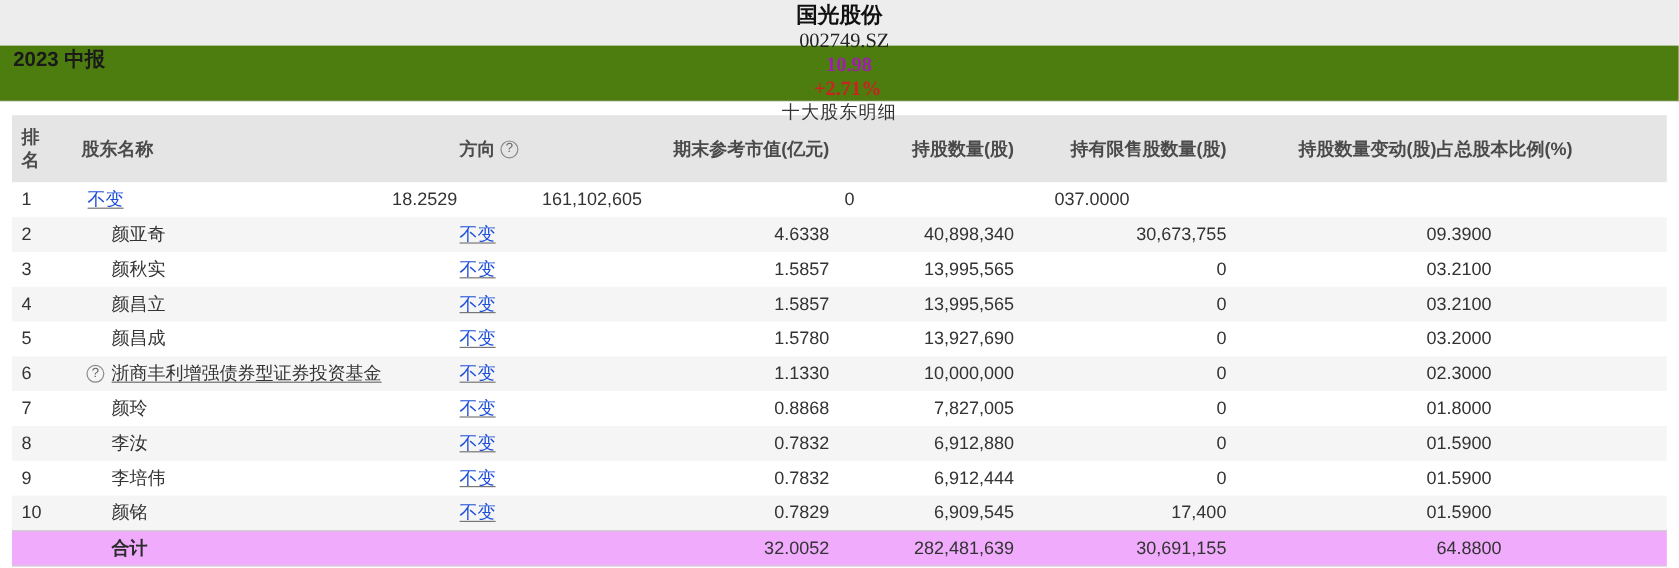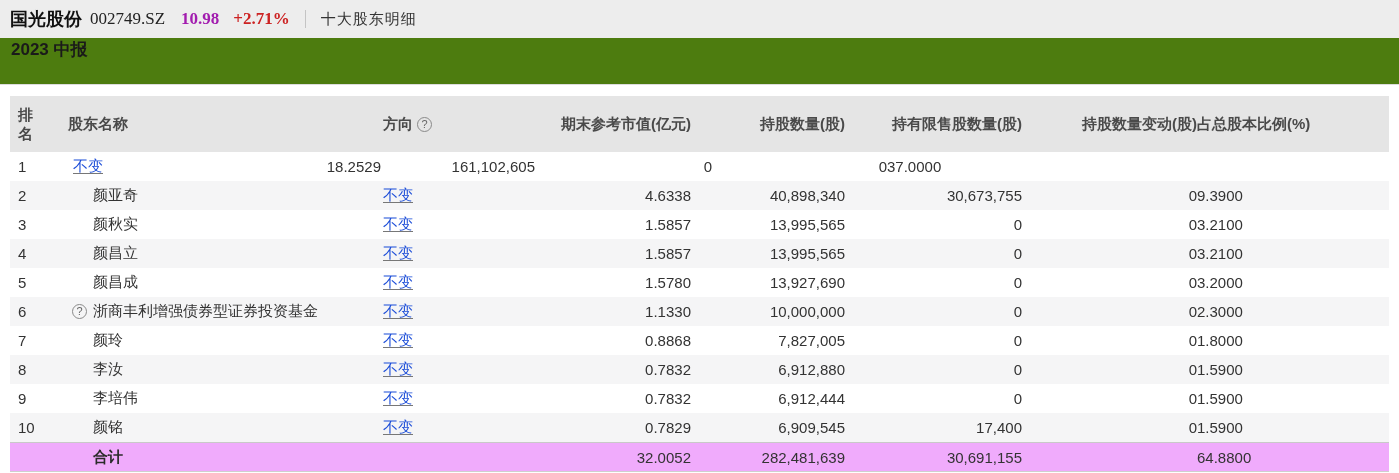--- a/index.html
+++ b/index.html
@@ -1,20 +1,20 @@
 <!DOCTYPE html>
 <html><head>
 <meta charset="utf-8">
 <style>
   * { margin:0; padding:0; box-sizing:border-box; }
   html,body { width:1399px; height:473px; background:#fff; overflow:hidden;
               font-family:"Liberation Sans", sans-serif; }
 
   
-  .topbar { height:38px; background:#ededed; display:flex; align-items:center; padding:0 10px; }
+  .topbar { height:38px; background:#ededed; display:flex; align-items:center; padding:0 10px;flex-direction:column; }
   .stock-name { font-size:18px; font-weight:700; color:#111; }
   .stock-code { font-family:"Liberation Serif", serif; font-size:17px; color:#222; margin-left:8px;text-align:right; }
   .price { font-family:"Liberation Serif", serif; font-size:17px; font-weight:700; margin-left:16px; }
   .pct   { font-family:"Liberation Serif", serif; font-size:17px; font-weight:700; margin-left:14px; }
   .vdiv { width:1px; height:18px; background:#c4c4c4; margin:0 15px; }
   .page-title { font-size:15px; color:#333; letter-spacing:1px; }
 
   
   .report-bar { height:47px; background:#4d7c0f; display:flex; 
                 padding:0 11px; border-bottom:1px solid #dcdcdc; }
@@ -42,21 +42,21 @@
   .thead .c-name { padding-left:2px; }
   .thead .c-dir  { display:flex; align-items:center; }
 
   .help-icon { display:inline-flex; width:15px; height:15px; border:1px solid #8a8a8a;
                border-radius:50%; font-size:11px; font-weight:400; color:#666;
                align-items:center; justify-content:center; line-height:1; }
   .thead .help-icon { margin-left:4px; }
 
   .icon-slot { width:21px; margin-left:6px; display:inline-flex; align-items:center; }
   .name-text {}
-  .linked { text-underline-offset:2px; text-decoration-color:#6e6e6e; }
+  .linked { text-decoration:underline; text-underline-offset:2px; text-decoration-color:#6e6e6e; }
   .dir-link { color:#1d4ed8; text-decoration:underline; text-underline-offset:2px;
               text-decoration-color:#777; }
   .total-label { margin-left:27px; font-weight:700; color:#2b2b2b; }
 </style>
 </head>
 <body>
 
 <div class="topbar">
   <span class="stock-name">国光股份</span>
   <span class="stock-code">002749.SZ</span>

